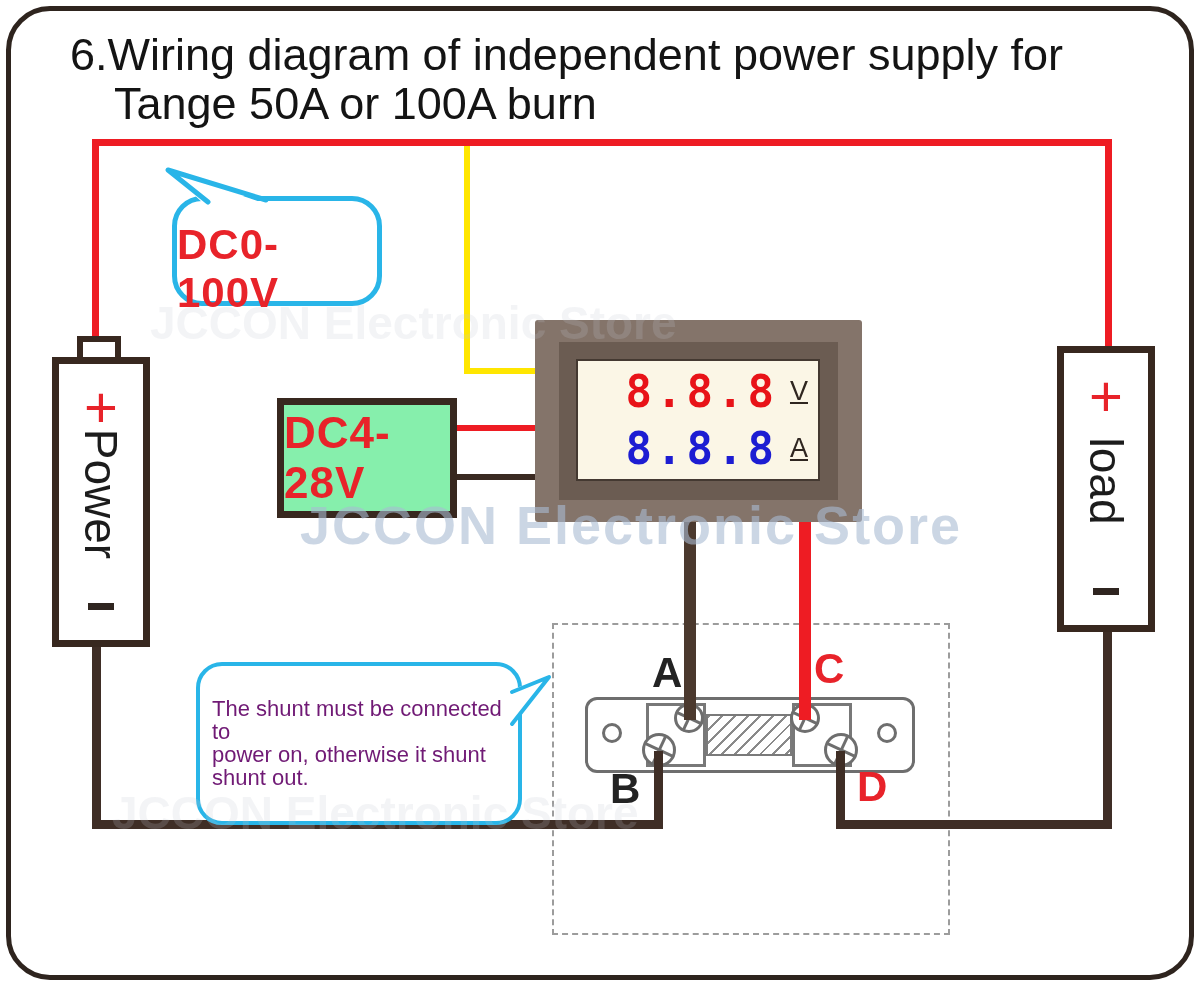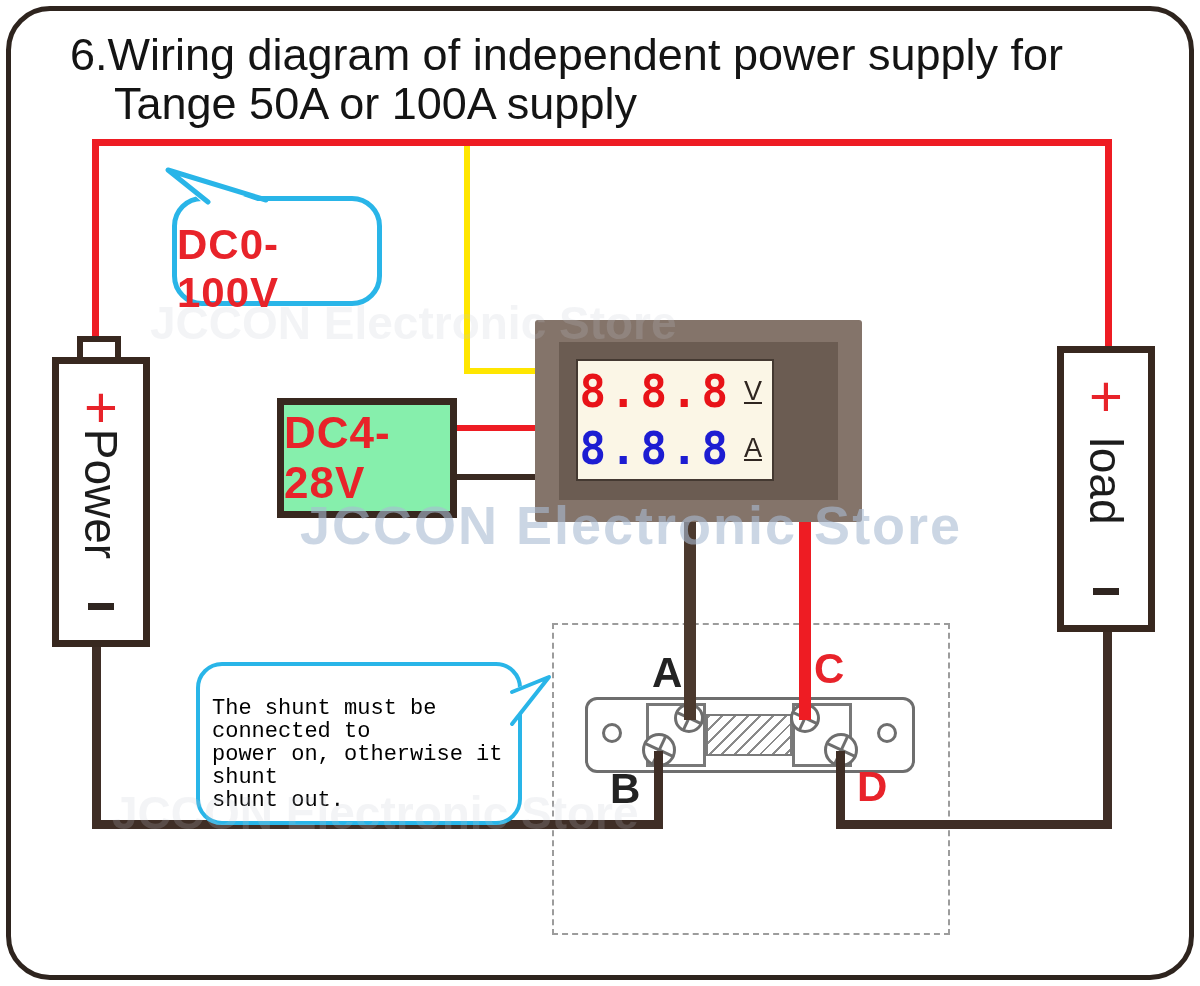--- a/index.html
+++ b/index.html
@@ -48,26 +48,26 @@
     width:26px;height:7px;background:#2f2520;}
   
   .dc428{position:absolute;left:277px;top:398px;width:166px;height:106px;background:#86efac;
     border:7px solid #38281f;display:flex;align-items:center;justify-content:center;}
   .dc428 span{color:#e8232a;font-size:44px;font-weight:bold;letter-spacing:1px;}
   .bubble{position:absolute;background:#fff;border:5px solid #29b5e8;border-radius:30px;}
   .dc0100{left:172px;top:196px;width:200px;height:100px;display:flex;align-items:center;justify-content:center;}
   .dc0100 span{color:#e8232a;font-size:42px;font-weight:bold;letter-spacing:1px;margin-top:36px;}
   .warning{left:196px;top:662px;width:306px;height:123px;border-width:4px;border-radius:26px;
     padding:32px 0 0 12px;box-sizing:content-box;}
-  .warning div{color:#000000;font-size:22px;line-height:1.04;font-family:Liberation Mono, monospace;}
+  .warning div{color:#701a75;font-size:22px;line-height:1.04;}
   .tails{position:absolute;left:0;top:0;width:1200px;height:986px;pointer-events:none;}
   
   .meter-outer{position:absolute;left:535px;top:320px;width:327px;height:202px;background:#84746a;border-radius:3px;}
   .meter-inner{position:absolute;left:559px;top:342px;width:279px;height:158px;background:#6b5c52;}
-  .meter-display{position:absolute;left:576px;top:359px;width:198px;height:122px;background:#fbf6e6;
+  .meter-display{position:absolute;left:576px;top:359px;width:244px;height:122px;background:#fbf6e6;
     border:2px solid #443931;box-sizing:border-box;display:flex;flex-direction:column;justify-content:space-around;
     padding:2px 10px 2px 0;}
   .meter-row{display:flex;align-items:center;justify-content:flex-end;}
   .digits{font-family:"DejaVu Sans Mono",monospace;font-weight:bold;font-size:44px;letter-spacing:4px;line-height:1;}
   .digits.v{color:#e81318;}
   .digits.a{color:#1d1dd2;}
   .unit{color:#2f2620;font-size:27px;margin-left:12px;text-decoration:underline;line-height:1;}
   
   .dashed-box{position:absolute;left:552px;top:623px;width:394px;height:308px;border:2px dashed #9c9c9c;}
   .shunt-body{position:absolute;left:585px;top:697px;width:330px;height:76px;background:#fff;
@@ -101,21 +101,21 @@
 </style>
 </head>
 <body>
 
 <div id="canvas">
 
   <div class="frame"></div>
 
   <div class="title">
     <div class="l1">6.Wiring diagram of independent power supply for</div>
-    <div class="l2">Tange 50A or 100A supply</div>
+    <div class="l2">Tange 50A or 100A burn</div>
   </div>
 
   <div class="dashed-box"></div>
 
   <div class="shunt-body"></div>
   <div class="hole hole-l"></div>
   <div class="hole hole-r"></div>
   <div class="block block-l"></div>
   <div class="block block-r"></div>
   <div class="hatch"></div>

